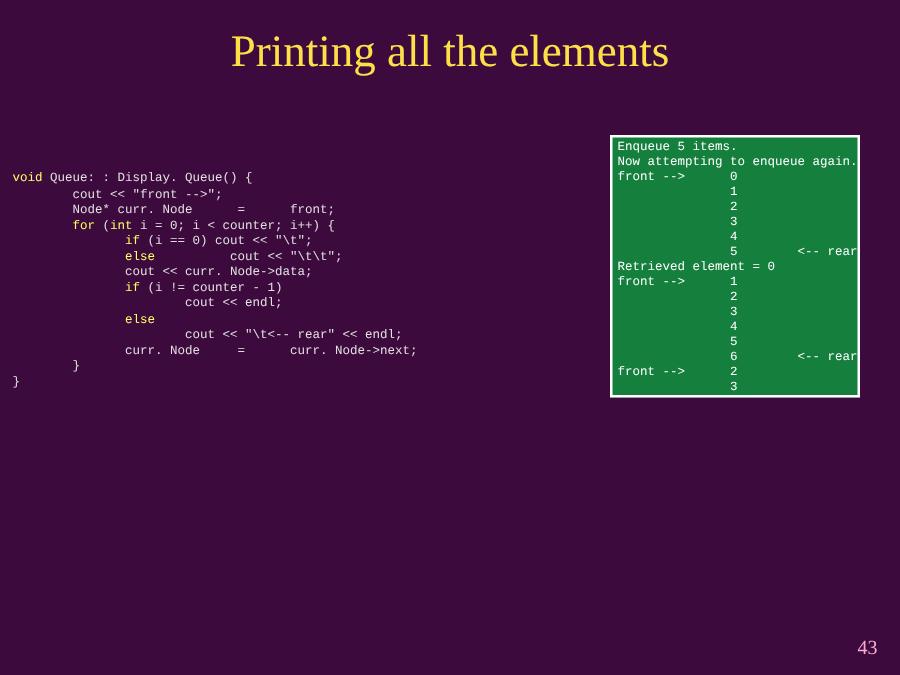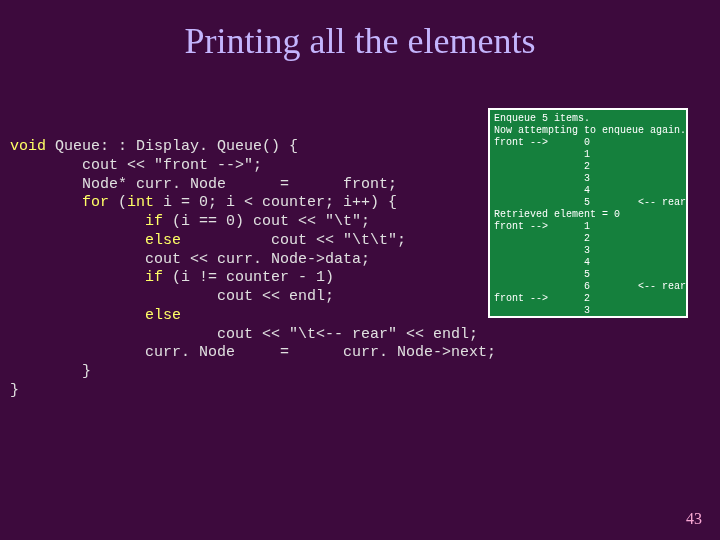--- a/index.html
+++ b/index.html
@@ -3,32 +3,32 @@
 <meta charset="utf-8">
 <style>
   * { margin: 0; padding: 0; box-sizing: border-box; }
   html, body { width: 720px; height: 540px; overflow: hidden; }
   body {
     background: #3d0a3d;
     font-family: "Times New Roman", serif;
     position: relative;
   }
   .title {
-    color: #c4b5fd;
+    color: #fde047;
     font-size: 36px;
     text-align: center;
     padding-top: 20px;
     font-weight: normal;
   }
   .code-block {
     position: absolute;
     top: 138px;
     left: 10px;
     font-family: "Courier New", monospace;
-    font-size: 15px;
+    font-size: 10px;
     line-height: 1.25;
     white-space: pre;
   }
   .code-block span { display: inline; }
   .kw { color: #ffff66; }
   .txt { color: #e0e0e0; }
   .console {
     position: absolute;
     top: 108px;
     right: 32px;

